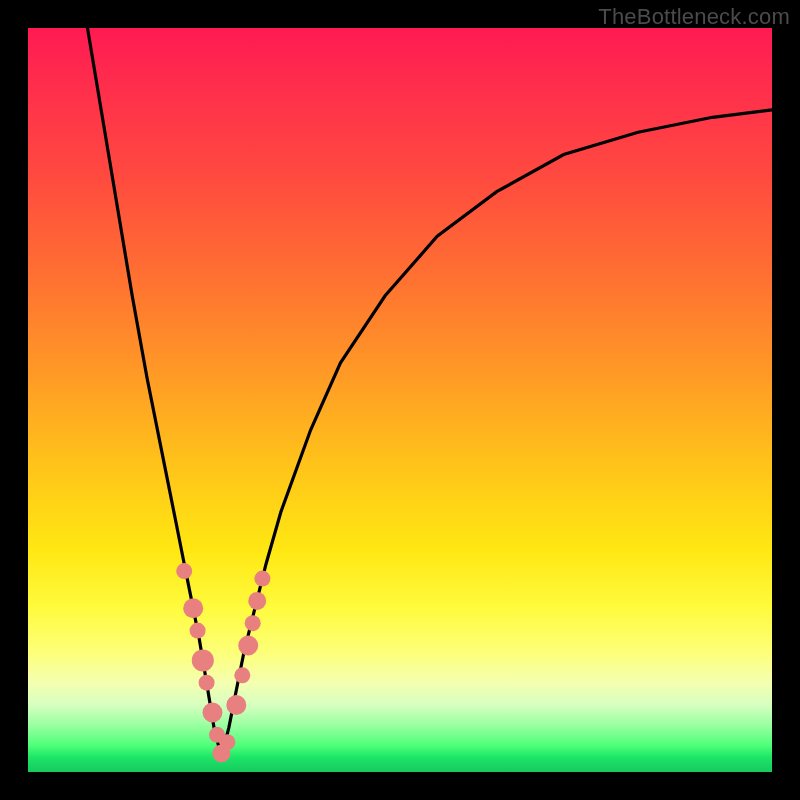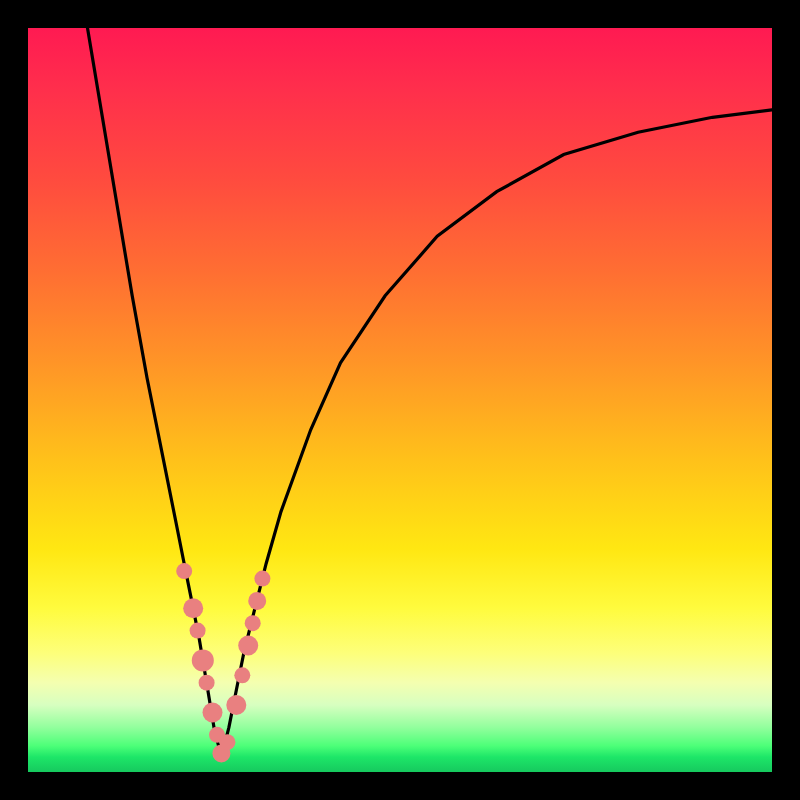--- a/index.html
+++ b/index.html
@@ -94,13 +94,14 @@
           <circle cx="208.3" cy="677.0" r="10" class="dot"></circle>
           <circle cx="214.3" cy="647.3" r="8" class="dot"></circle>
           <circle cx="220.2" cy="617.5" r="10" class="dot"></circle>
           <circle cx="224.7" cy="595.2" r="8" class="dot"></circle>
           <circle cx="229.2" cy="572.9" r="9" class="dot"></circle>
           <circle cx="234.4" cy="550.6" r="8" class="dot"></circle>
         </g>
     </svg>
   </div>
 
+  <div class="watermark">TheBottleneck.com</div>
 </div>
 
 </body></html>

